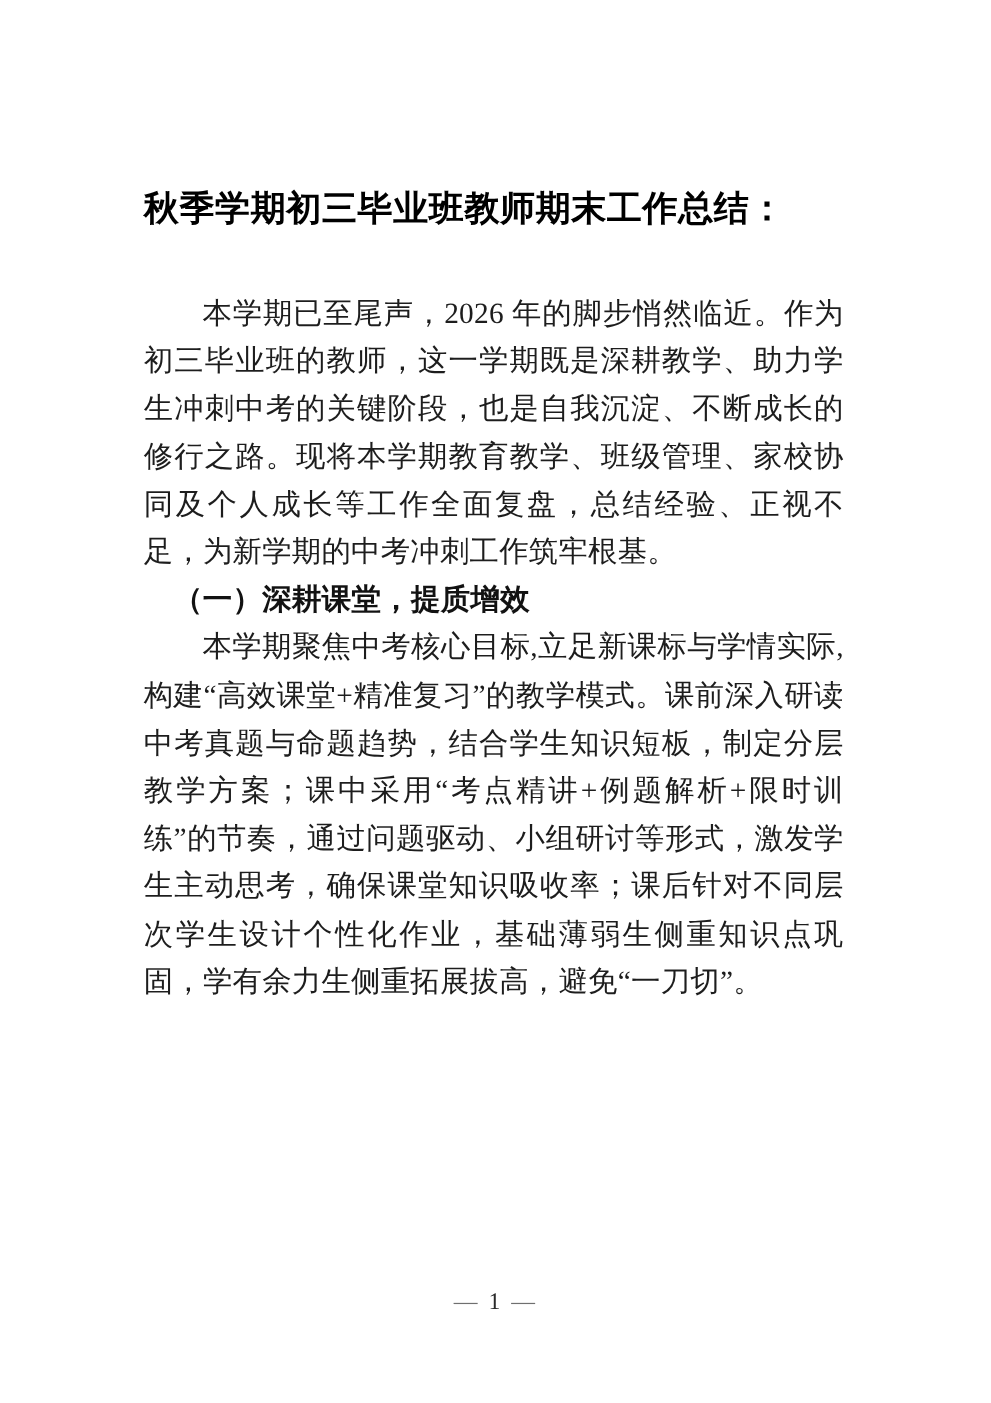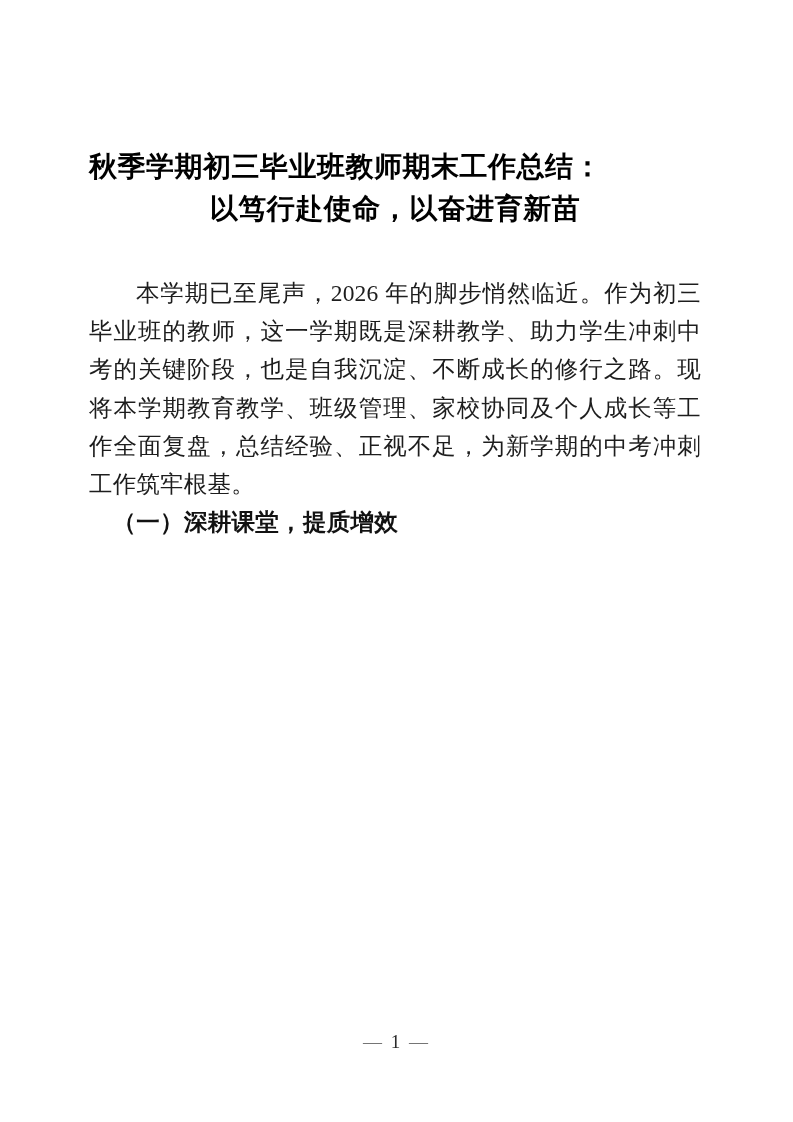--- a/index.html
+++ b/index.html
@@ -16,21 +16,21 @@
     color: #1a1a1a;
   }
 
   #page {
     position: absolute;
     left: 0;
     top: 0;
     width: 790px;
     height: 1122px;
     box-sizing: border-box;
-    padding: 0 89px;
+    padding: 0 115px;
   }
 
   .doc-title {
     margin: 0;
     padding-top: 146px;
     font-family: "DejaVu Sans", "Liberation Sans", sans-serif;
     font-weight: bold;
     font-size: 28px;
     line-height: 42px;
     letter-spacing: 0.5px;
@@ -88,30 +88,30 @@
   }
   .footer .dash { color: #6f6f6f; }
 </style>
 </head>
 <body>
 
 <div id="page">
 
   <h1 class="doc-title">
     <span class="title-line-1">秋季学期初三毕业班教师期末工作总结：</span>
-    <span class="title-line-2">以笃行赴使命，以奋进育新苗</span>
   </h1>
 
   <div class="body-block">
 
     <p class="para">本学期已至尾声，2026 年的脚步悄然临近。作为初三毕业班的教师，这一学期既是深耕教学、助力学生冲刺中考的关键阶段，也是自我沉淀、不断成长的修行之路。现将本学期教育教学、班级管理、家校协同及个人成长等工作全面复盘，总结经验、正视不足，为新学期的中考冲刺工作筑牢根基。</p>
 
 
     <p class="heading">（一）深耕课堂，提质增效</p>
 
+    <p class="para">本学期聚焦中考核心目标,立足新课标与学情实际,构建“高效课堂+精准复习”的教学模式。课前深入研读中考真题与命题趋势，结合学生知识短板，制定分层教学方案；课中采用“考点精讲+例题解析+限时训练”的节奏，通过问题驱动、小组研讨等形式，激发学生主动思考，确保课堂知识吸收率；课后针对不同层次学生设计个性化作业，基础薄弱生侧重知识点巩固，学有余力生侧重拓展拔高，避免“一刀切”。</p>
 
 
   </div>
 
   <div class="footer">
     <span class="dash">—</span>
     <span>1</span>
     <span class="dash">—</span>
   </div>
 

